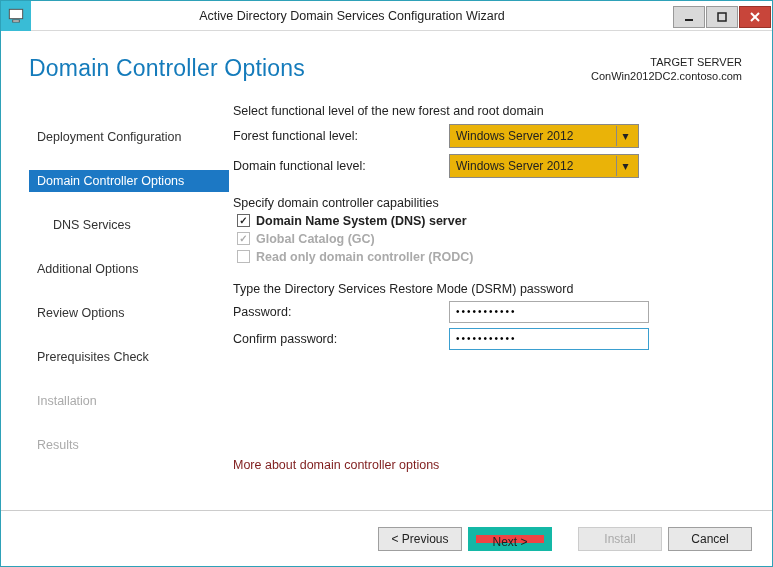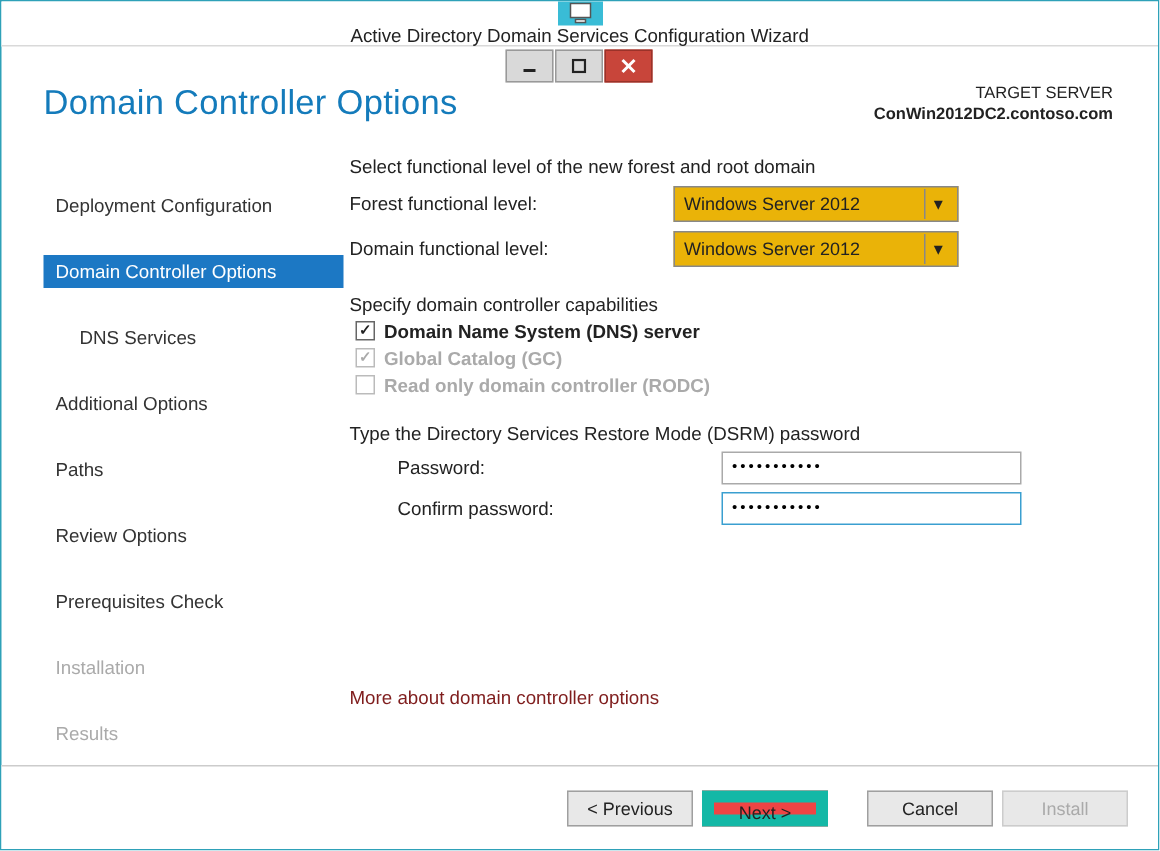--- a/index.html
+++ b/index.html
@@ -9,21 +9,20 @@
     border: 1px solid #2ea1b8;
     background: #fff;
     display: flex; flex-direction: column;
     position: relative;
   }
   .titlebar {
     height: 30px; background: #fff;
     border-bottom: 1px solid #d9d9d9;
     display: flex; align-items: center;
     padding: 0;
-    flex-direction: column;
   }
   .titlebar .tb-icon {
     width: 30px; height: 30px;
     display: flex; align-items: center; justify-content: center;
     background: #39bcd6;
   }
   .titlebar .tb-icon svg { width: 16px; height: 16px; }
   .titlebar .tb-title {
     flex: 1; text-align: center;
     font-size: 12.5px; color: #222;
@@ -43,21 +42,21 @@
   .header-row {
     display: flex; justify-content: space-between;
     padding: 24px 30px 0 28px;
   }
   .page-title {
     font-size: 23px; font-weight: 300; color: #147bbb;
     letter-spacing: 0.2px;
   }
   .target-block { text-align: right; font-size: 11px; line-height: 1.3; }
   .target-block .label { color: #222; }
-  .target-block .host { font-weight: bold; color: #222; }
+  .target-block .host { font-weight: normal; color: #222; }
 
   .body {
     flex: 1; display: flex; padding: 20px 22px 0 28px;
   }
   .sidebar { width: 200px; font-size: 12.5px; }
   .sidebar .item { padding: 4px 8px; color: #333; cursor: default; margin-top: 22px; }
   .sidebar .item.child { padding-left: 24px; }
   .sidebar .item.selected { background: #1c78c4; color: #fff; }
   .sidebar .item.disabled { color: #aaa; }
 
@@ -81,21 +80,21 @@
     width: 13px; height: 13px; border: 1px solid #666;
     margin-right: 6px; display: flex; align-items: center; justify-content: center;
     font-size: 10px; line-height: 1; background: #fff;
   }
   .chk.disabled { border-color: #bbb; }
   .chk.checked::after { content: "✓"; color: #222; font-weight: bold; }
   .chk.disabled.checked::after { color: #aaa; }
   .chk-label.disabled { color: #aaa; }
 
   .pwd-row { display: flex; align-items: center; margin: 5px 0; }
-  .pwd-row .plabel { width: 216px; margin-left: 32px; }
+  .pwd-row .plabel { width: 216px; }
   .pwd-input {
     width: 200px; height: 22px; border: 1px solid #aaa;
     padding: 0 6px; font-size: 10px; letter-spacing: 2px;
   }
 
   .more-link { color: #7f1d1d; cursor: pointer; margin-top: 90px; display: inline-block; }
 
   .footer {
     height: 56px; border-top: 1px solid #ccc;
     display: flex; align-items: center; justify-content: flex-end;
@@ -152,21 +151,20 @@
       <div class="host">ConWin2012DC2.contoso.com</div>
     </div>
   </div>
 
   <div class="body">
     <div class="sidebar">
       <div class="item">Deployment Configuration</div>
       <div class="item selected">Domain Controller Options</div>
       <div class="item child">DNS Services</div>
       <div class="item">Additional Options</div>
-      <div class="item">Paths</div>
       <div class="item">Review Options</div>
       <div class="item">Prerequisites Check</div>
       <div class="item disabled">Installation</div>
       <div class="item disabled">Results</div>
     </div>
 
     <div class="main">
       <div class="section">
         <div>Select functional level of the new forest and root domain</div>
         <div class="form-row">
@@ -214,17 +212,17 @@
       </div>
 
       <span class="more-link">More about domain controller options</span>
     </div>
   </div>
 
   <div class="footer">
     <button class="btn">&lt;&nbsp;Previous</button>
     <button class="btn primary">Next&nbsp;&gt;</button>
     <span class="gap"></span>
+    <button class="btn disabled">Install</button>
     <button class="btn">Cancel</button>
-    <button class="btn disabled">Install</button>
   </div>
 
 </div>
 
 </body></html>

